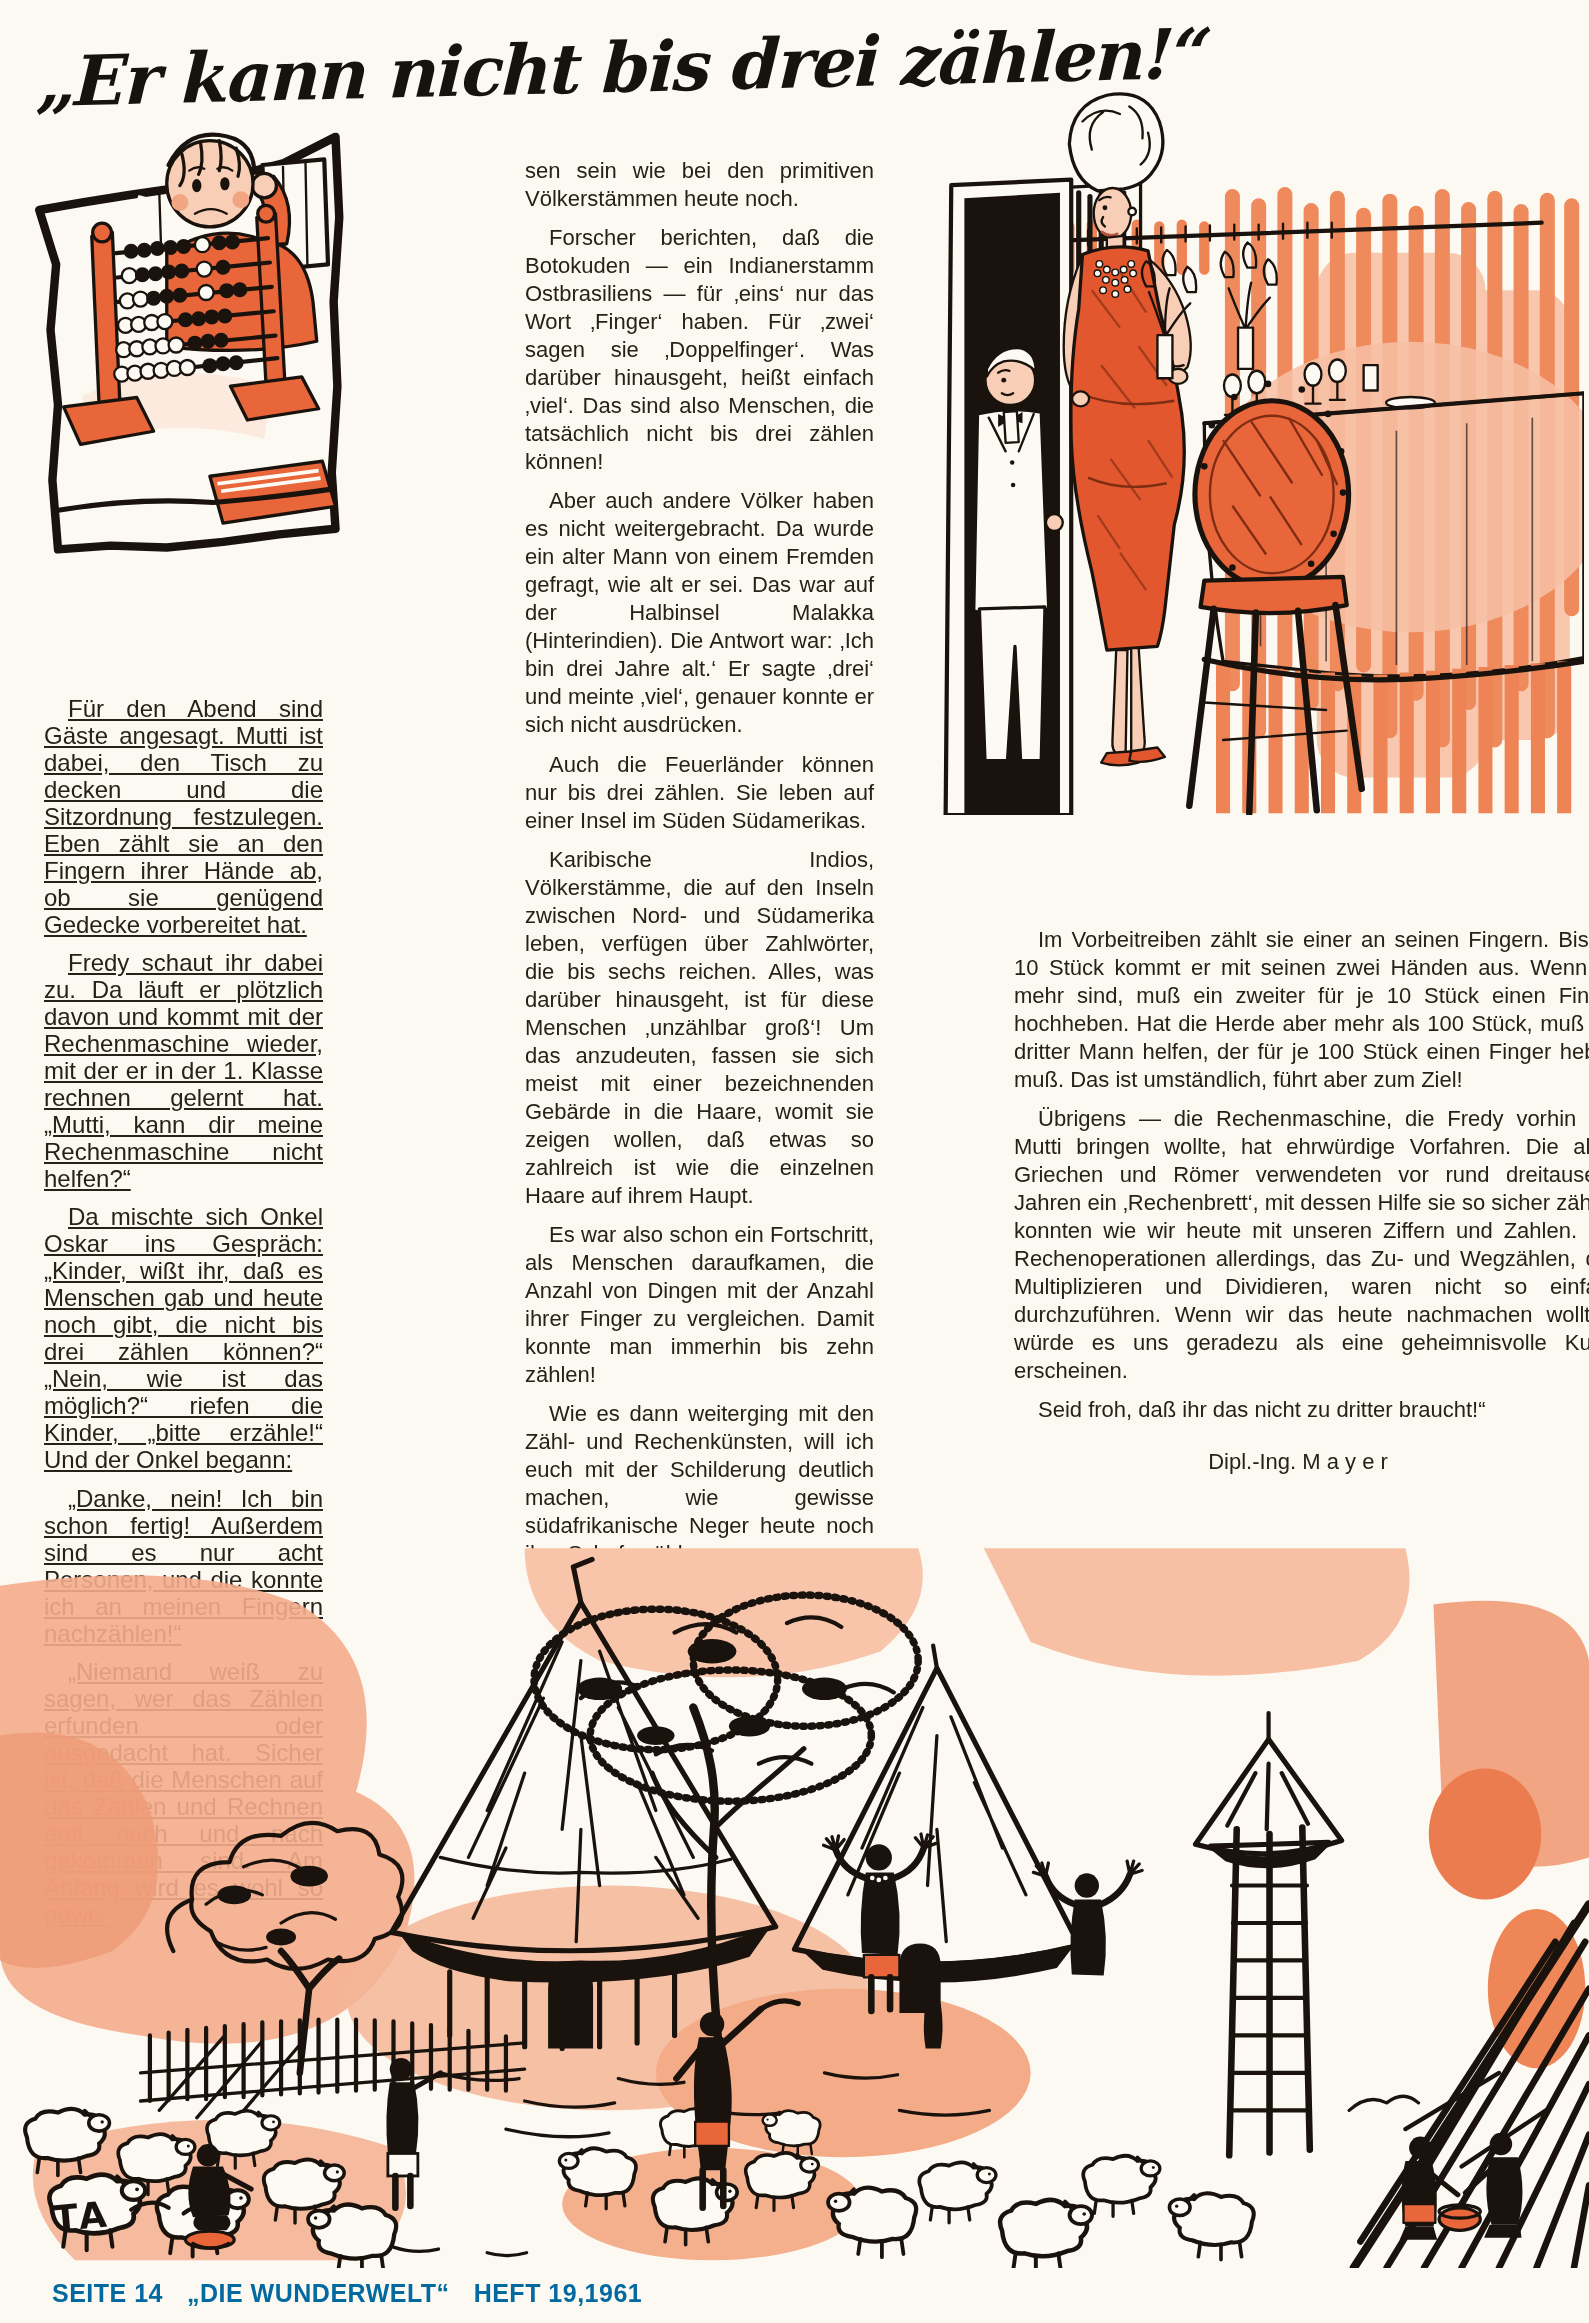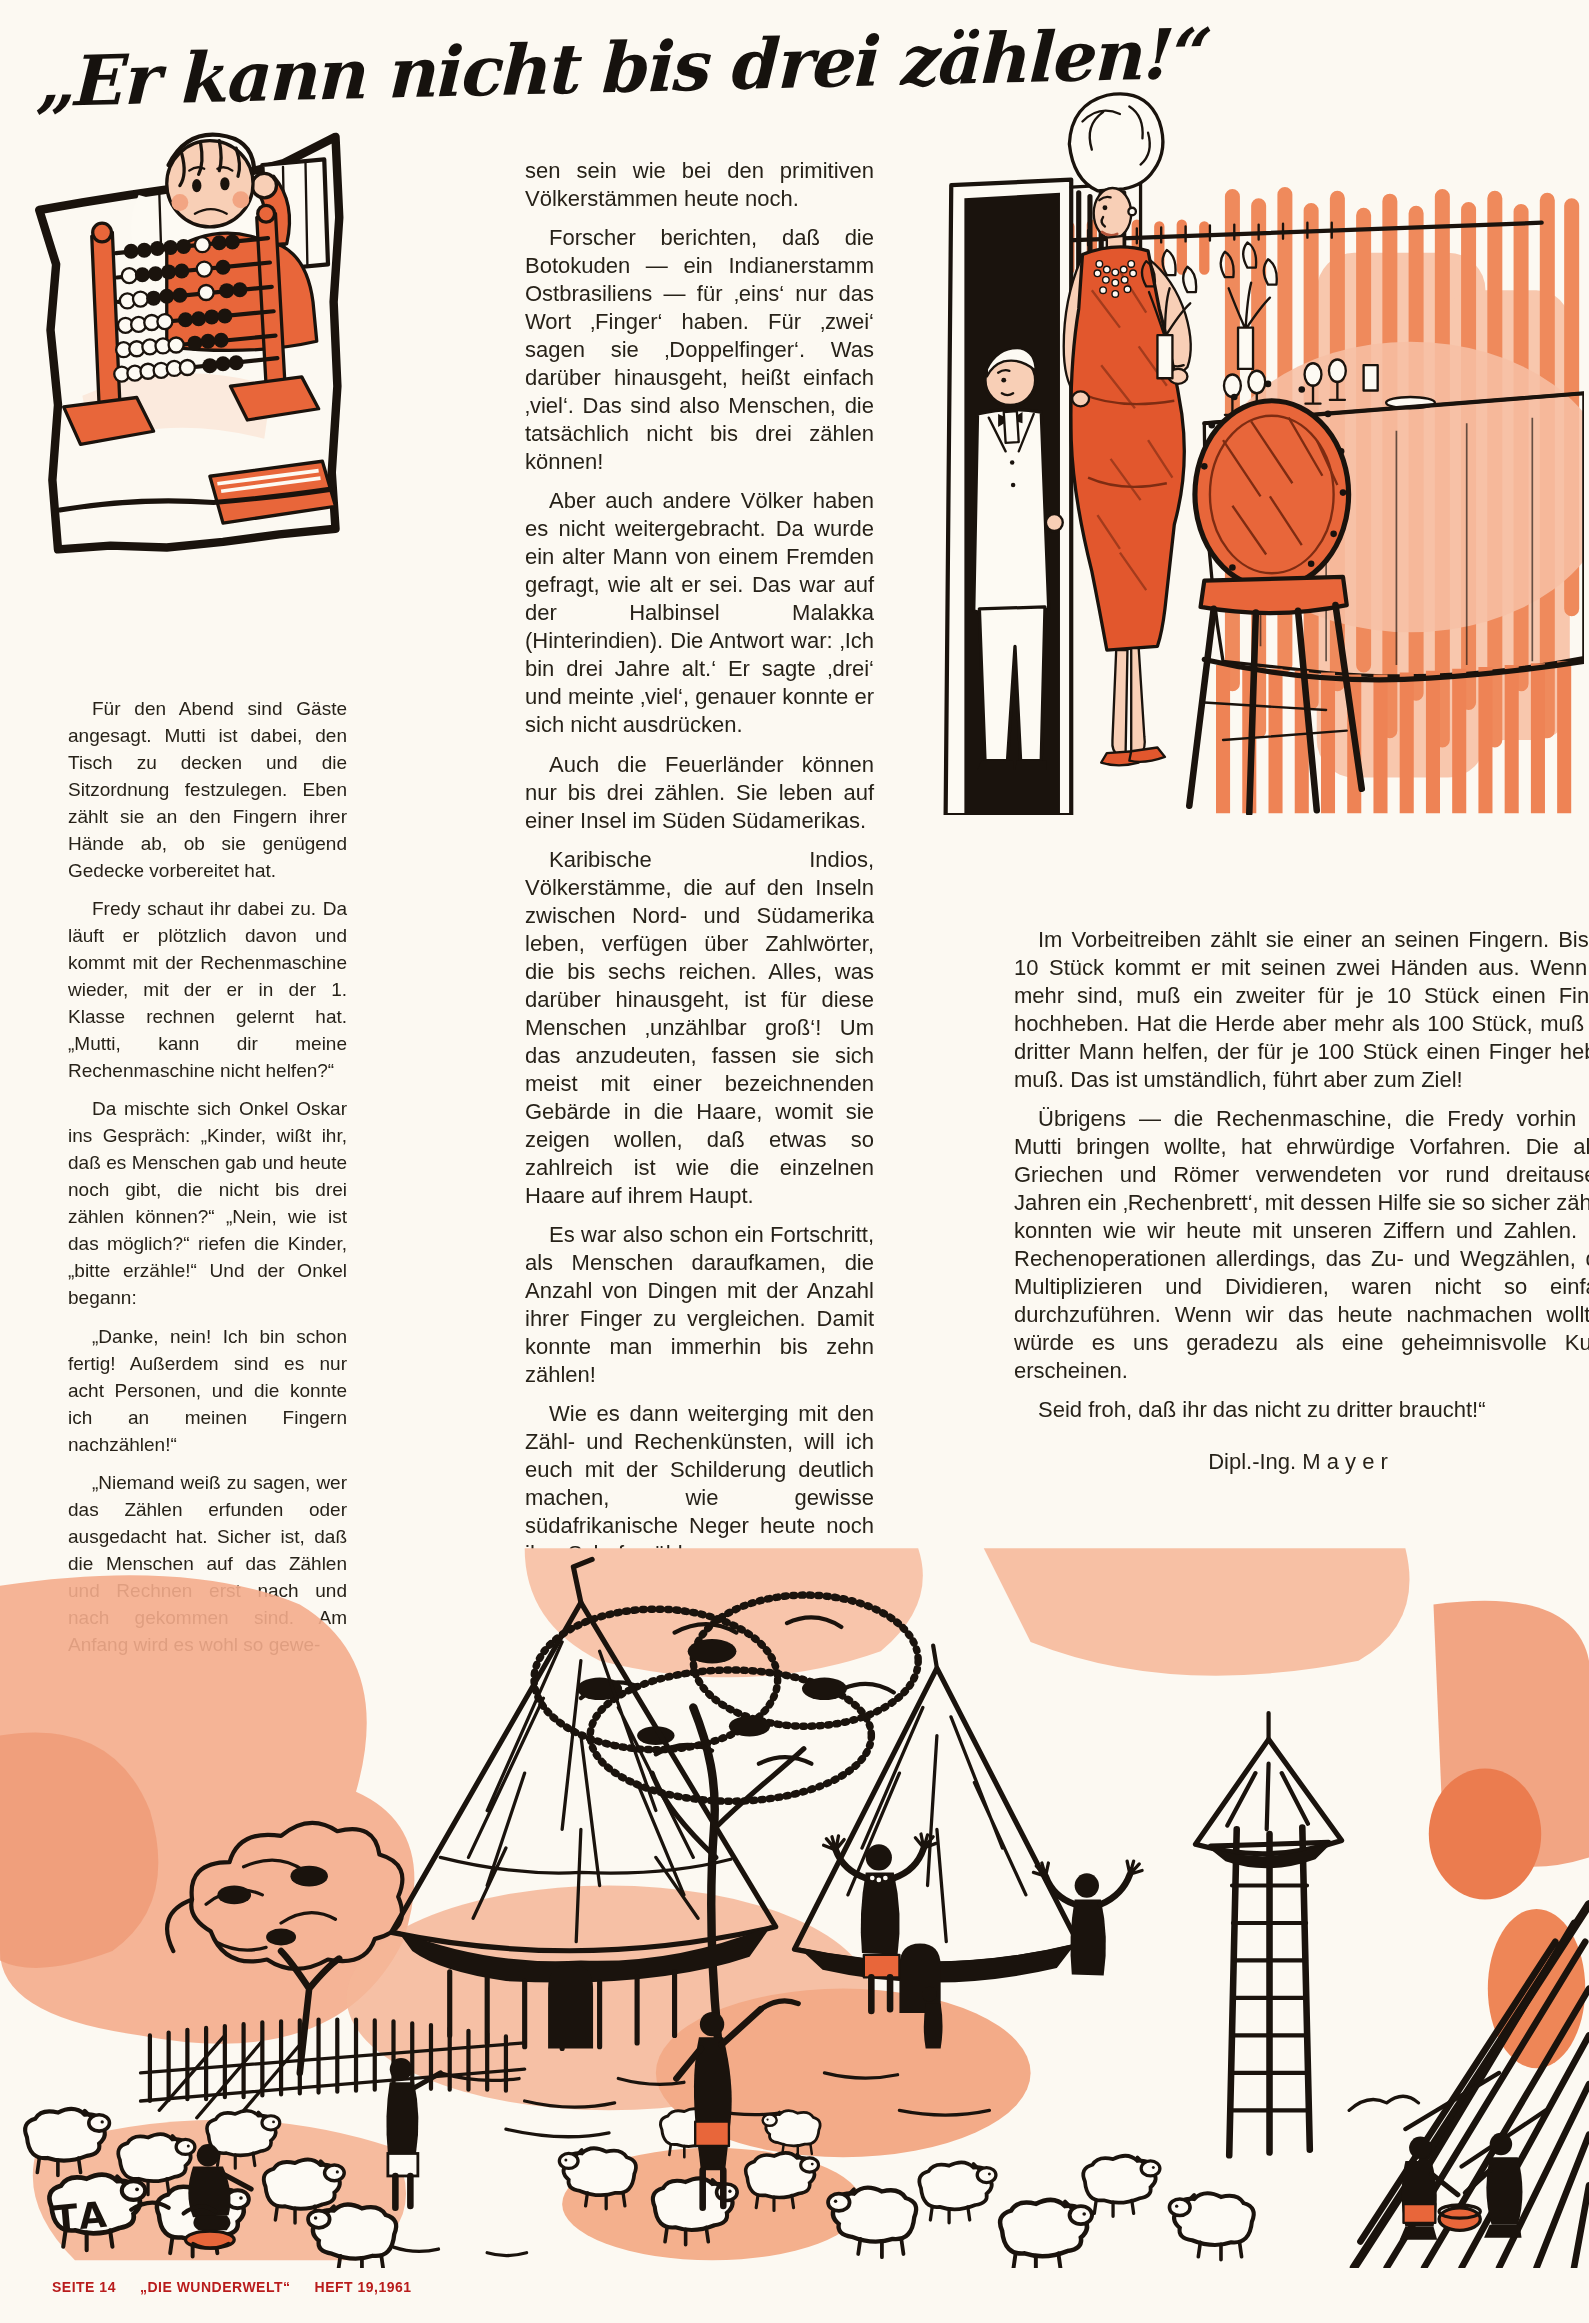--- a/index.html
+++ b/index.html
@@ -8,27 +8,27 @@
         font-family:"Liberation Sans",sans-serif;color:#272219;}
   
   .title{position:absolute;left:37px;top:28px;width:1068px;margin:0;white-space:nowrap;
          font-family:"DejaVu Serif",serif;font-style:italic;font-weight:700;
          font-size:69px;letter-spacing:-1.9px;color:#16120e;
          transform:rotate(-1.4deg) skewX(-4deg);}
   
   .col{position:absolute;text-align:justify;hyphens:auto;-webkit-hyphens:auto;}
   .col p{margin:0 0 11.2px 0;text-indent:24px;}
   .col p.noindent{text-indent:0;}
-  .col-left{left:68px;top:695px;width:279px;font-size:19px;line-height:27px;}
+  .col-left{left:44px;top:695px;width:279px;font-size:24px;line-height:27px;text-decoration:underline;}
   .col-mid{left:525px;top:157px;width:349px;font-size:22px;line-height:28px;}
   .col-right{left:1014px;top:926px;width:607px;font-size:22px;line-height:28px;}
   .signature{text-align:center;padding-right:39px;margin-top:24px !important;text-indent:0 !important;}
   
-  .footer{position:absolute;left:52px;top:2279px;font-size:14px;font-weight:bold;
-          letter-spacing:0.5px;color:#b91c1c;}
+  .footer{position:absolute;left:52px;top:2279px;font-size:25px;font-weight:bold;
+          letter-spacing:0.5px;color:#0369a1;}
   .footer span{margin-right:24px;}
   
   .illo{position:absolute;}
   .illo-abacus{left:26px;top:105px;width:319px;height:450px;}
   .illo-dinner{left:923px;top:84px;width:661px;height:731px;}
   .illo-village{left:0;top:1548px;width:1589px;height:720px;}
   
   .ink{stroke:#1a130d;fill:none;stroke-linecap:round;stroke-linejoin:round;}
   .i2{stroke-width:2.5}.i3{stroke-width:3.5}.i4{stroke-width:4.5}
   .i5{stroke-width:5.5}.i7{stroke-width:7}.i9{stroke-width:9}

